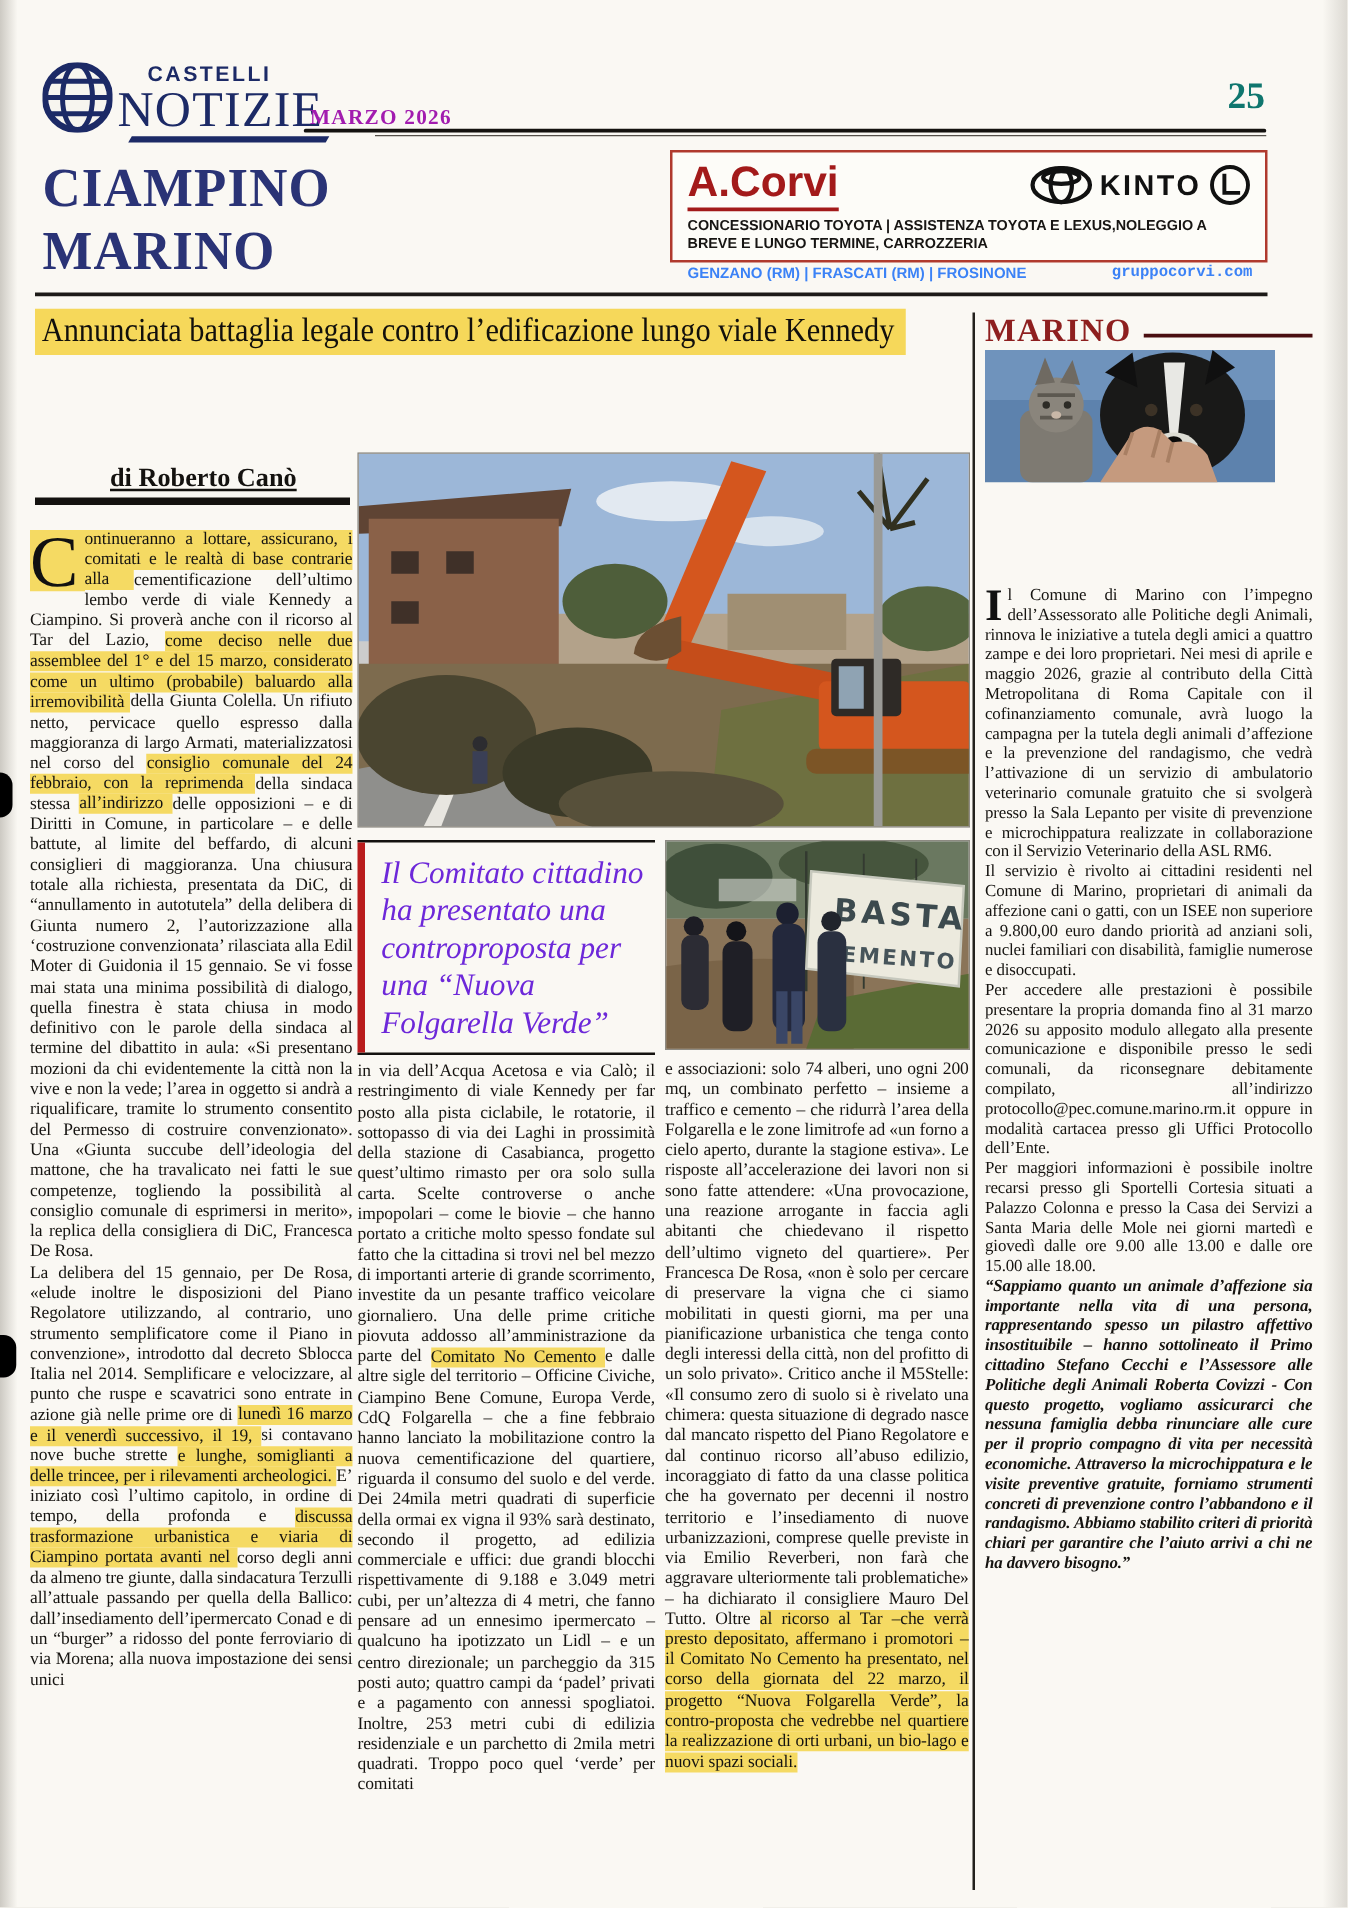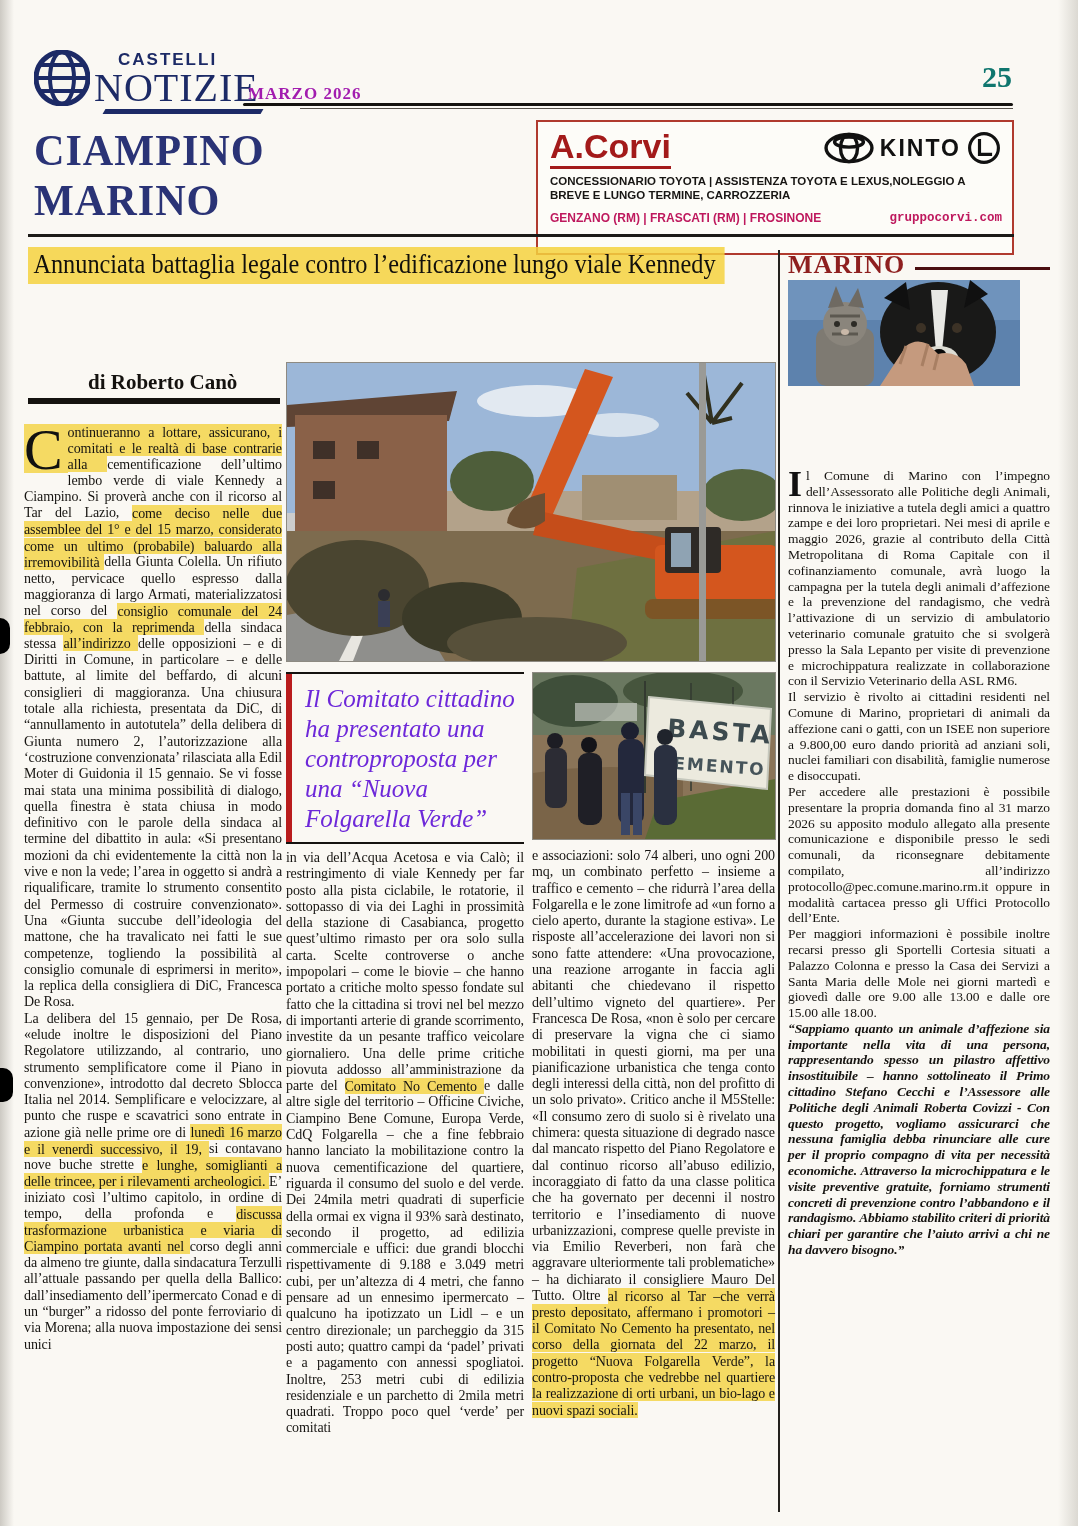--- a/index.html
+++ b/index.html
@@ -21,44 +21,44 @@
   .logo-bottom{font-weight:normal;font-size:40px;line-height:36px;color:#1c2a66;letter-spacing:1px;}
   .logo-underline{width:158px;height:5px;background:#1c2a66;transform:skewX(-30deg);margin:3px 0 0 10px;}
   .date{position:absolute;left:248px;top:84px;font-weight:bold;font-size:17px;letter-spacing:1px;color:#a21caf;}
   .rule-a{position:absolute;left:243px;top:103px;width:770px;height:3px;background:#14120f;border-radius:2px;}
   .rule-b{position:absolute;left:300px;top:108px;width:713px;height:1px;background:#55504a;}
   .pageno{position:absolute;left:982px;top:60px;font-weight:bold;font-size:30px;color:#0f766e;}
   .section-title{position:absolute;left:34px;top:126px;font-size:44px;line-height:50px;
                  color:#2a3376;font-weight:600;letter-spacing:1px;transform:scaleX(.96);transform-origin:left;}
 
   
-  .adbox{position:absolute;left:536px;top:120px;width:478px;height:135px;border:2px solid #b03a2e;
+  .adbox{position:absolute;left:536px;top:120px;width:478px;height:90px;border:2px solid #b03a2e;
          background:#fdfcf8;box-sizing:border-box;padding:4px 10px 0 12px;}
   .ad-row1{display:flex;align-items:center;height:44px;}
   .ad-brand{font-family:"Liberation Sans",sans-serif;font-weight:bold;font-size:34px;color:#a31a1a;
             border-bottom:3px solid #a31a1a;line-height:38px;padding-bottom:1px;}
   .ad-logos{margin-left:auto;display:flex;align-items:center;gap:5px;}
   .kinto{font-family:"Liberation Sans",sans-serif;font-weight:bold;font-size:23px;letter-spacing:2px;color:#111;}
   .ad-line1{font-family:"Liberation Sans",sans-serif;font-weight:bold;font-size:11.5px;line-height:13.5px;
             color:#171513;margin-top:5px;}
   .ad-row3{display:flex;font-family:"Liberation Sans",sans-serif;font-weight:bold;font-size:12px;
-           color:#be185d;margin-top:9px;}
+           color:#3b82f6;margin-top:9px;}
   .ad-site{margin-left:auto;font-size:12.5px;font-family:Liberation Mono, monospace;}
 
   .rule-top{position:absolute;left:28px;top:234px;width:986px;height:3px;background:#1c1a17;}
 
   
   .kicker{position:absolute;left:28px;top:247px;white-space:nowrap;}
   .kicker-in{display:inline-block;font-size:27px;background:rgba(244,210,62,.85);padding:2px 10px 4px 6px;
              transform:scaleX(.9);transform-origin:left;color:#12100c;}
   .headline-wrap{position:absolute;left:36px;top:286px;width:742px;height:80px;}
   .hl-band{position:absolute;left:4px;top:34px;width:668px;height:30px;background:rgba(244,210,62,.8);}
   .headline-wrap h1{position:relative;margin:0;font-size:64px;line-height:72px;font-weight:bold;
                     letter-spacing:-2px;white-space:nowrap;transform:scaleX(.82);transform-origin:left;color:#0c0b09;}
-  .byline{position:absolute;left:88px;top:370px;font-size:21px;font-weight:bold;color:#14120f;}
+  .byline{position:absolute;left:88px;top:370px;font-size:21px;font-weight:bold;color:#14120f;text-decoration:underline;}
   .byline-rule{position:absolute;left:28px;top:398px;width:252px;height:6px;background:#14120f;}
 
   
   .photo{position:absolute;border:1px solid #8d8a82;background:#ccc;}
   .main-photo{left:286px;top:362px;width:488px;height:298px;}
   .banner-photo{left:532px;top:672px;width:242px;height:166px;}
   .sb-photo{left:788px;top:356px;width:232px;height:106px;}
 
   
   .pullquote{position:absolute;left:286px;top:672px;width:238px;height:172px;box-sizing:border-box;

